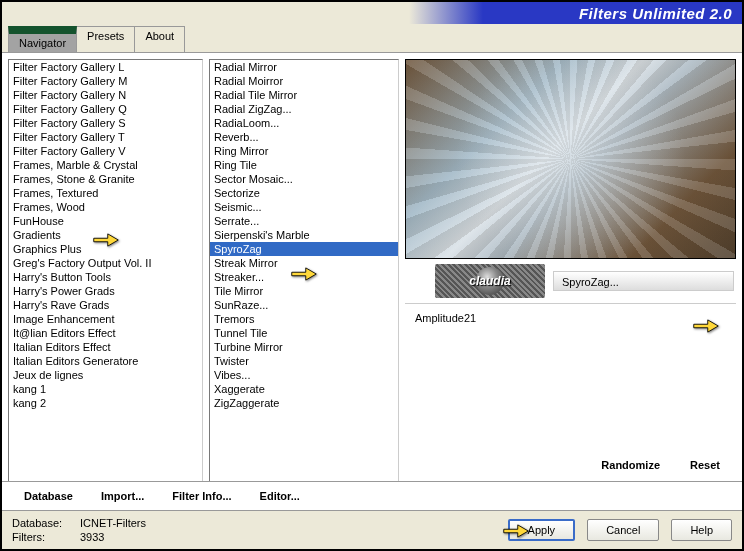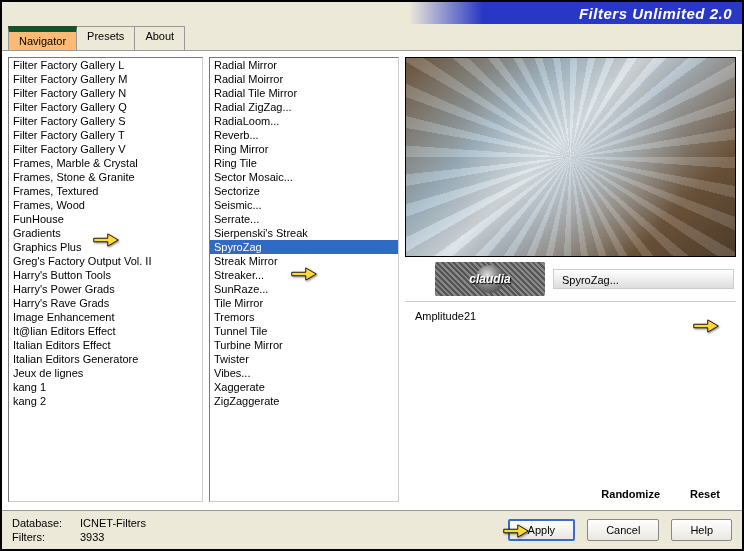--- a/index.html
+++ b/index.html
@@ -2,21 +2,21 @@
 <html><head>
 <meta charset="utf-8">
 <style>
   * { box-sizing: border-box; margin: 0; padding: 0; font-family: Tahoma, Arial, sans-serif; font-size: 11px; }
   body { background: #fff; width: 744px; height: 551px; position: relative; overflow: hidden; }
   .window { border: 2px solid #000; width: 744px; height: 551px; background: #ece9d8; display: flex; flex-direction: column; }
   .titlebar { height: 22px; background: linear-gradient(to right, #ece9d8 0%, #ece9d8 55%, #2938c4 65%, #2938c4 100%); display: flex; justify-content: flex-end; align-items: center; padding-right: 10px; }
   .titlebar-text { color: #fff; font-weight: bold; font-style: italic; font-size: 15px; letter-spacing: 0.5px; }
   .tabs { display: flex; border-bottom: 1px solid #999; background: #ece9d8; padding-left: 6px; margin-top: 2px; }
   .tab { padding: 3px 10px; border: 1px solid #999; border-bottom: none; background: #ece9d8; margin-right: -1px; cursor: pointer; }
-  .tab.active { background: #fdba74; border-top: 6px solid #14532d; position: relative; z-index: 2; }
+  .tab.active { background: #a3a3a3; border-top: 8px solid #14532d; position: relative; z-index: 2; }
   .content { flex: 1; background: #fff; display: flex; padding: 6px; gap: 6px; overflow: hidden; }
   .col { border: 1px inset #ccc; background: #fff; overflow-y: auto; overflow-x: hidden; }
   .col1 { width: 195px; height: 445px; }
   .col2 { width: 190px; height: 445px; }
   .list-item { padding: 1px 4px; white-space: nowrap; cursor: pointer; color: #000; }
   .list-item.selected { background: #316ac5; color: #fff; }
   .right-pane { flex: 1; display: flex; flex-direction: column; gap: 4px; }
   .preview { width: 100%; height: 200px; background: linear-gradient(135deg, #6b5238 0%, #9db5c4 30%, #d8e0e6 45%, #aab8c2 55%, #6b5238 80%, #4a3a28 100%); position: relative; overflow: hidden; border: 1px solid #000; }
   .preview::before, .preview::after { content:''; position:absolute; inset:0; background: repeating-conic-gradient(from 30deg at 50% 50%, rgba(255,255,255,0.25) 0deg 4deg, rgba(90,70,50,0.2) 4deg 10deg); opacity:0.6; }
   .preview::after { background: radial-gradient(circle at 50% 50%, rgba(230,238,244,0.8) 0%, transparent 60%); opacity:0.5; }
@@ -90,26 +90,26 @@
         <div class="list-item">Radial Tile Mirror</div>
         <div class="list-item">Radial ZigZag...</div>
         <div class="list-item">RadiaLoom...</div>
         <div class="list-item">Reverb...</div>
         <div class="list-item">Ring Mirror</div>
         <div class="list-item">Ring Tile</div>
         <div class="list-item">Sector Mosaic...</div>
         <div class="list-item">Sectorize</div>
         <div class="list-item">Seismic...</div>
         <div class="list-item">Serrate...</div>
-        <div class="list-item">Sierpenski's Streak</div>
+        <div class="list-item">Sierpenski's Marble</div>
         <div class="list-item selected">SpyroZag</div>
         <div class="list-item">Streak Mirror</div>
         <div class="list-item">Streaker...</div>
+        <div class="list-item">Tile Mirror</div>
         <div class="list-item">SunRaze...</div>
-        <div class="list-item">Tile Mirror</div>
         <div class="list-item">Tremors</div>
         <div class="list-item">Tunnel Tile</div>
         <div class="list-item">Turbine Mirror</div>
         <div class="list-item">Twister</div>
         <div class="list-item">Vibes...</div>
         <div class="list-item">Xaggerate</div>
         <div class="list-item">ZigZaggerate</div>
       </div>
 
     <div class="right-pane">
@@ -126,20 +126,26 @@
           <span>21</span>
         </div>
       </div>
       <div class="right-buttons">
         <span>Randomize</span>
         <span>Reset</span>
       </div>
     </div>
   </div>
 
+  <div class="bottom-buttons">
+    <span>Database</span>
+    <span>Import...</span>
+    <span>Filter Info...</span>
+    <span>Editor...</span>
+  </div>
 
   <div class="footer">
     <div class="footer-left">
       <div class="footer-row">
         <span class="footer-label">Database:</span>
         <span>ICNET-Filters</span>
       </div>
       <div class="footer-row">
         <span class="footer-label">Filters:</span>
         <span>3933</span>

